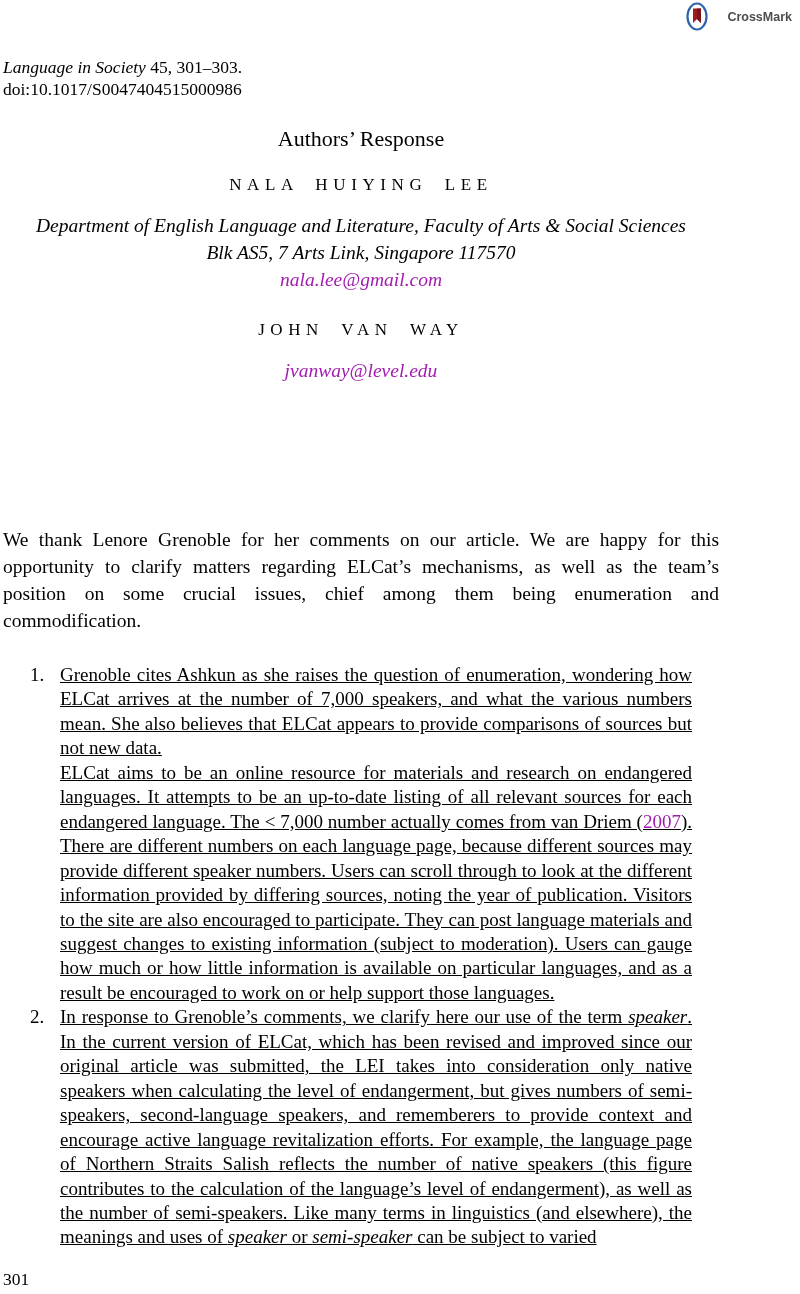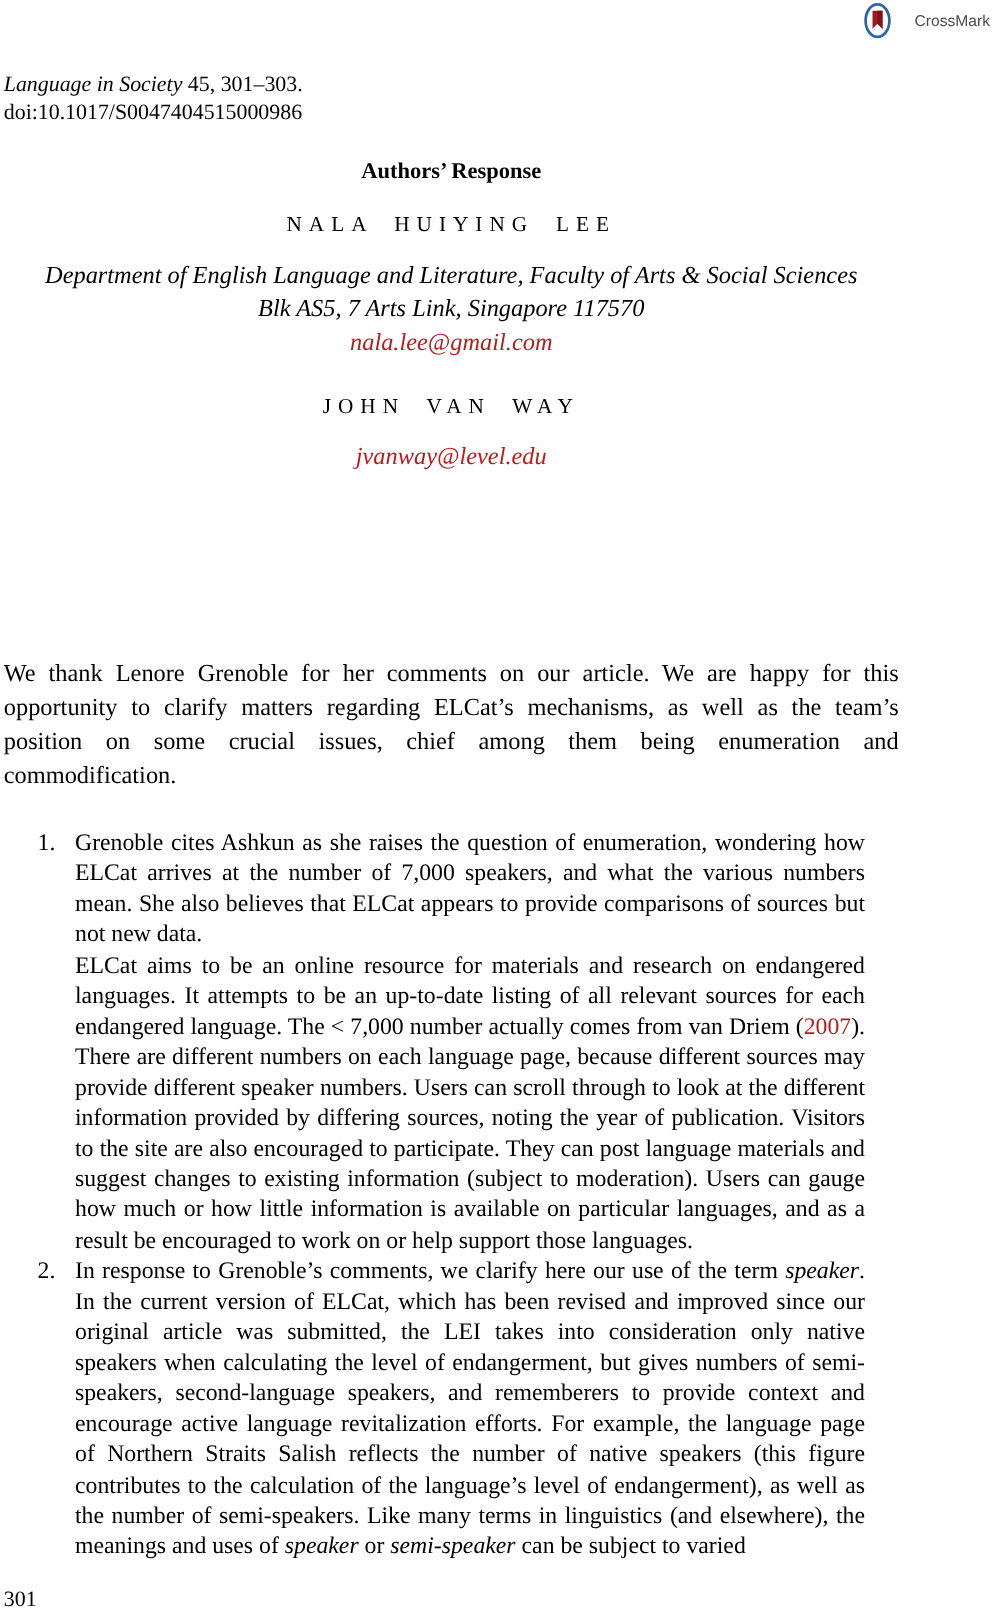--- a/index.html
+++ b/index.html
@@ -10,73 +10,74 @@
     font-family: "Liberation Serif", serif;
     position: relative;
     overflow: hidden;
   }
 
   
   .crossmark {
     position: absolute; top: 2px; right: 8px;
     display: flex; align-items: center; gap: 19px;
     cursor: pointer;
+    font-weight: bold;
   }
   .crossmark-label {
     font-family: "Liberation Sans", sans-serif;
     font-size: 12.5px; color: #4d4d4f;
   }
 
   
   .journal-header {
     position: absolute; top: 56px; left: 3px;
     font-size: 17.5px; line-height: 22px;
   }
   .journal-header em { font-style: italic; }
   .journal-header strong { font-weight: normal; }
 
   
   .front-matter {
     position: absolute; top: 126px; left: 0; width: 722px;
     text-align: center;
   }
   .article-title {
-    font-size: 18px; font-weight: bold; margin: 0 0 23px 0;
+    font-size: 22px; font-weight: normal; margin: 0 0 23px 0;
   }
   .author-name {
     font-size: 17px; letter-spacing: 0.33em; word-spacing: 0.45em;
     margin: 4px 0 17px 0; white-space: nowrap;
   }
   .affiliation-block {
     font-style: italic; font-size: 19.5px; line-height: 27px; margin: 0;
   }
   .email-line { margin: 0 0 27px 0; font-style: italic; font-size: 19.5px; line-height: 27px; }
   .author-2 { margin-top: 26px; }
   a.email-link, a.ref-link {
-    color: #b91c1c; text-decoration: none;
+    color: #a21caf; text-decoration: none;
   }
 
   
   .intro {
     position: absolute; top: 506px; left: 3px; width: 716px;
     font-size: 19.5px; line-height: 27.2px;
     text-align: justify; text-justify: inter-word;
   }
 
   
   .num-list { position: absolute; top: 663px; left: 0; width: 722px; }
   .list-item { position: relative; padding-left: 60px; width: 632px; }
   .item-marker {
     position: absolute; left: 30px; top: 0;
     font-size: 19px; line-height: 24.45px;
   }
   .item-body p {
     margin: 0;
     font-size: 19px; line-height: 24.45px;
-    text-align: justify; text-justify: inter-word;
+    text-align: justify; text-justify: inter-word; text-decoration: underline;
   }
   .item-body em { font-style: italic; }
 
   
   .page-footer {
     position: absolute; top: 1269px; left: 3px; width: 779px;
     display: flex; justify-content: space-between; align-items: baseline;
     font-size: 17.5px;
   }
 </style>

